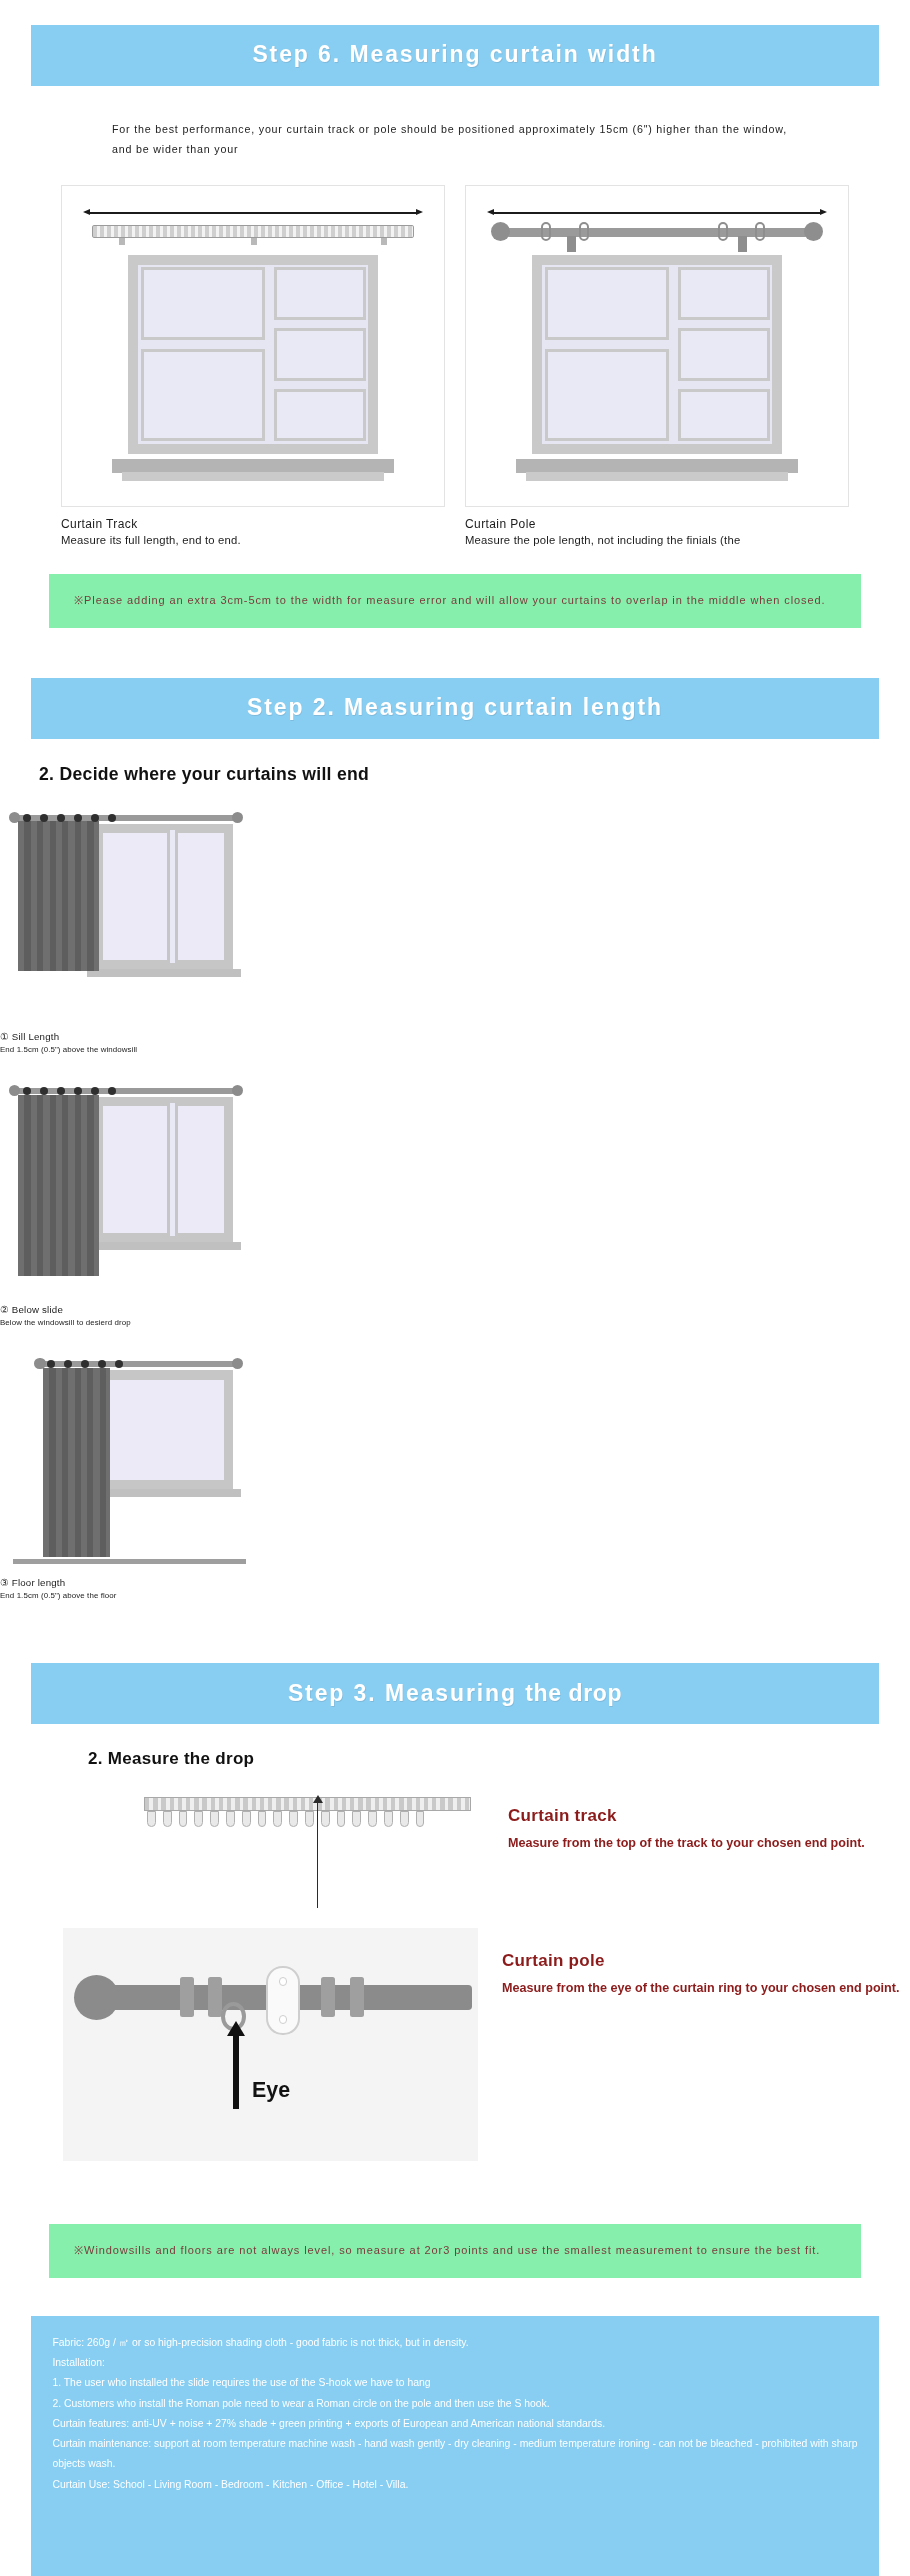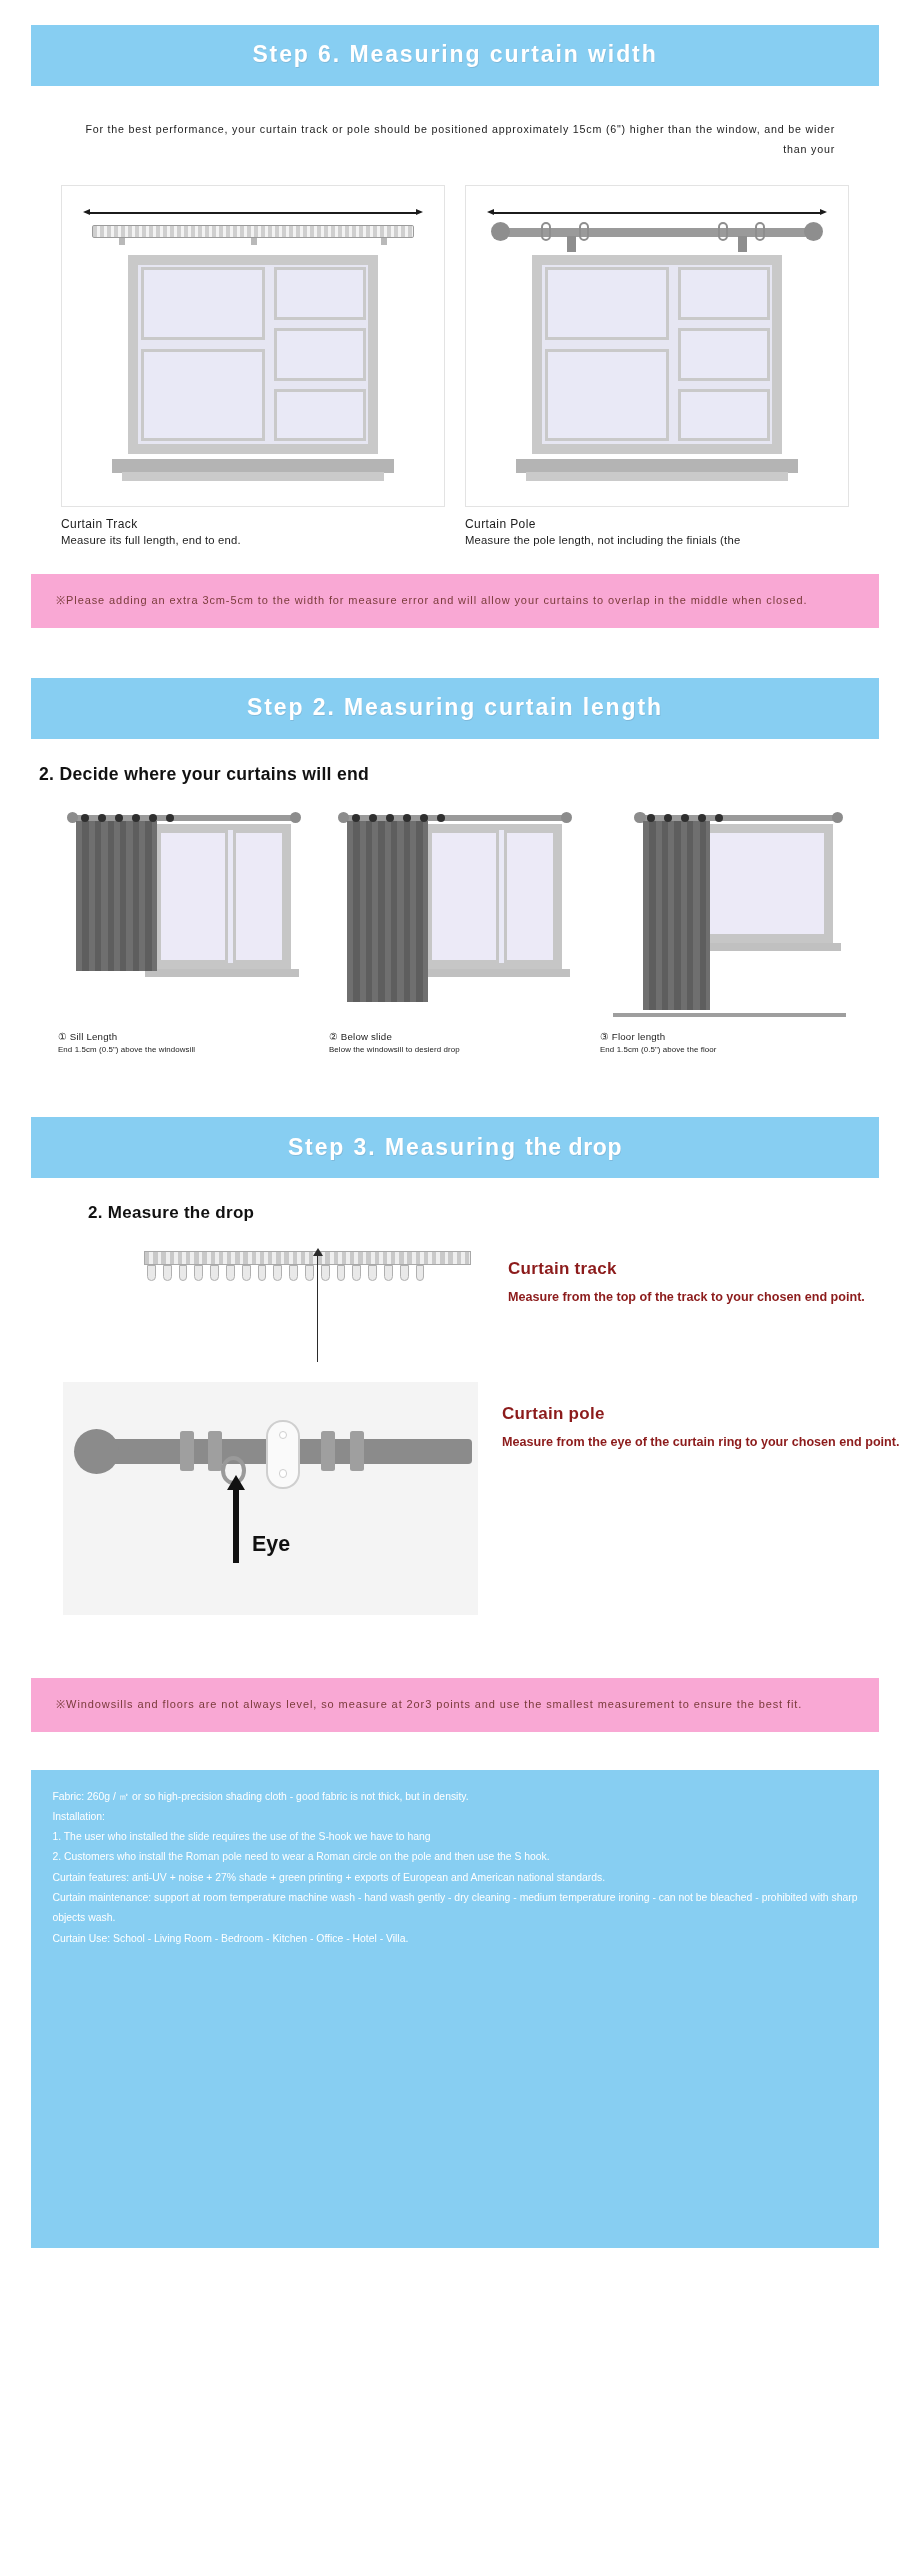--- a/index.html
+++ b/index.html
@@ -21,30 +21,30 @@
     letter-spacing: 1.9px;
     font-weight: bold;
     padding: 16.4px 0 17.6px;
     text-shadow: 0.6px 0.6px 0 rgba(120,170,200,.55);
     margin: 0 31px;
   }
   .banner .thin { font-weight: bold; letter-spacing: 0.6px; }
 
   
   .intro {
-    text-align: right;
+    text-align: left;
     font-size: 10.7px;
     line-height: 1.9;
     letter-spacing: 0.8px;
     color: #222;
-    padding: 33px 75px 19px;
+    padding: 33px 112px 19px;
   }
   .note {
-    background: #f9a8d4;
-    margin: 0 31px;
+    background: #86efac;
+    margin: 0 49px;
     padding: 16.4px 25px 17.6px;
     color: #7a3b3b;
     font-size: 11px;
     line-height: 1.85;
     letter-spacing: 0.9px;
   }
 
   
   .win-row { display: flex; justify-content: center; gap: 20px; padding: 6.3px 0 0; }
   .win-card { width: 384px; }
@@ -85,21 +85,21 @@
   .col { display:flex; flex-direction:column; gap:8.8px; }
   .pane { background:#e9e9f6; border:3.8px solid #c9c9c9; }
   .sill { position:absolute; left: 50px; right: 50px; bottom: 33px; height: 14px; background:#b4b4b4; }
   .sill2 { position:absolute; left: 60px; right: 60px; bottom: 25px; height: 8.8px; background:#cacaca; }
 
   .cap-title { font-size: 12px; color:#1c1c1c; margin: 10px 0 1.3px; letter-spacing:0.4px;}
   .cap-body  { font-size: 11.3px; color:#1c1c1c; line-height:1.45; letter-spacing:0.2px;}
 
   
   .h2 { font-size: 17.6px; font-weight: bold; color:#111; padding: 25px 0 6.3px 39px; letter-spacing:0.3px;}
-  .three-row { display:flex; justify-content:center; gap: 19px; padding: 8.8px 0 0; }
+  .three-row { display:flex; justify-content:center; gap: 19px; padding: 8.8px 0 0; flex-direction: column; }
   .three-card { width: 252px; }
   .s2box { position:relative; height: 226px; }
   .s2rod { position:absolute; left: 12.6px; right: 12.6px; top: 15px; height: 5.7px; background:#9a9a9a; border-radius:3.1px;}
   .s2rod .knob { position:absolute; top:-3.1px; width:11.3px; height:11.3px; border-radius:50%; background:#8c8c8c;}
   .s2win { position:absolute; background:#c6c6c6; padding:6.3px; }
   .s2win .inner { width:100%; height:100%; background:#e9e9f6; display:flex; gap:5px; }
   .s2pane { background:#eceaf7; border:3.1px solid #c6c6c6; }
   .curtain {
     position:absolute; background:#6a6a6a;
     background-image: repeating-linear-gradient(90deg, #6f6f6f 0 6.3px, #5e5e5e 6.3px 12.6px);

